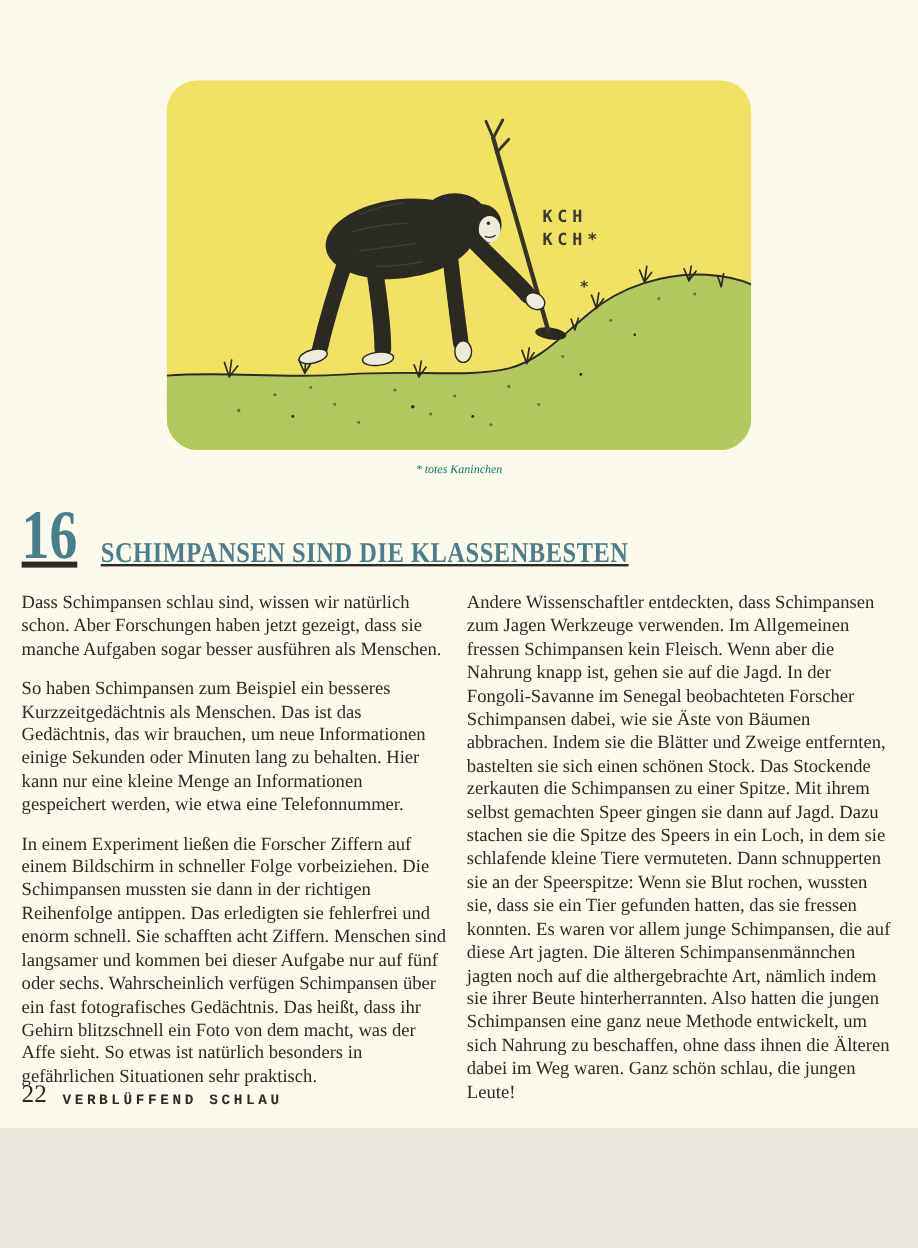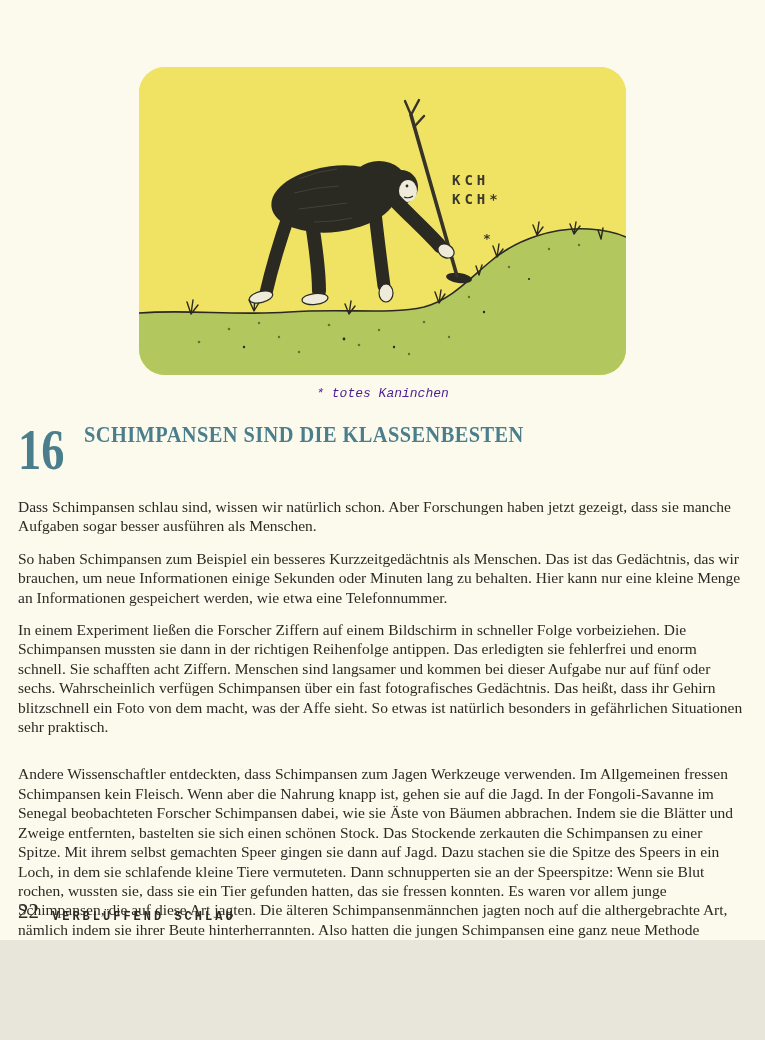--- a/index.html
+++ b/index.html
@@ -20,29 +20,30 @@
     border-radius:26px;
     overflow:hidden;
     position:relative;
     background:#F0E262;
   }
   .illo-card svg{display:block;}
   .illo-caption{
     text-align:center;
     margin-top:11px;
     font-style:italic;
-    font-size:13px;
-    color:#4c1d95;
-    font-family:Liberation Mono, monospace;
+    font-size:10px;
+    color:#0f766e;
+    font-family:Liberation Serif, serif;
   }
   
   .chapter{
     display:flex;
-    align-items:flex-start;
+    align-items:flex-end;
     margin:20px 20px 0 18px;
+    text-decoration:underline;
   }
   .chapter-number{
     font-family:"Liberation Serif", serif;
     font-weight:bold;
     font-size:58px;
     line-height:1;
     color:#4A7E8D;
     width:50px;
     transform:scaleX(0.8);
     transform-origin:left bottom;
@@ -59,21 +60,20 @@
     transform-origin:left bottom;
     display:inline-block;
     margin-left:16px;
     white-space:nowrap;
   }
   
   .columns{
     display:flex;
     gap:15px;
     padding:18px 20px 0 18px;
-    flex-direction:column;
   }
   .col{flex:1;min-width:0;}
   .col p{
     margin:0 0 13px 0;
     font-size:15.5px;
     line-height:19.4px;
     text-align:left;
     hyphens:auto;
     -webkit-hyphens:auto;
   }

